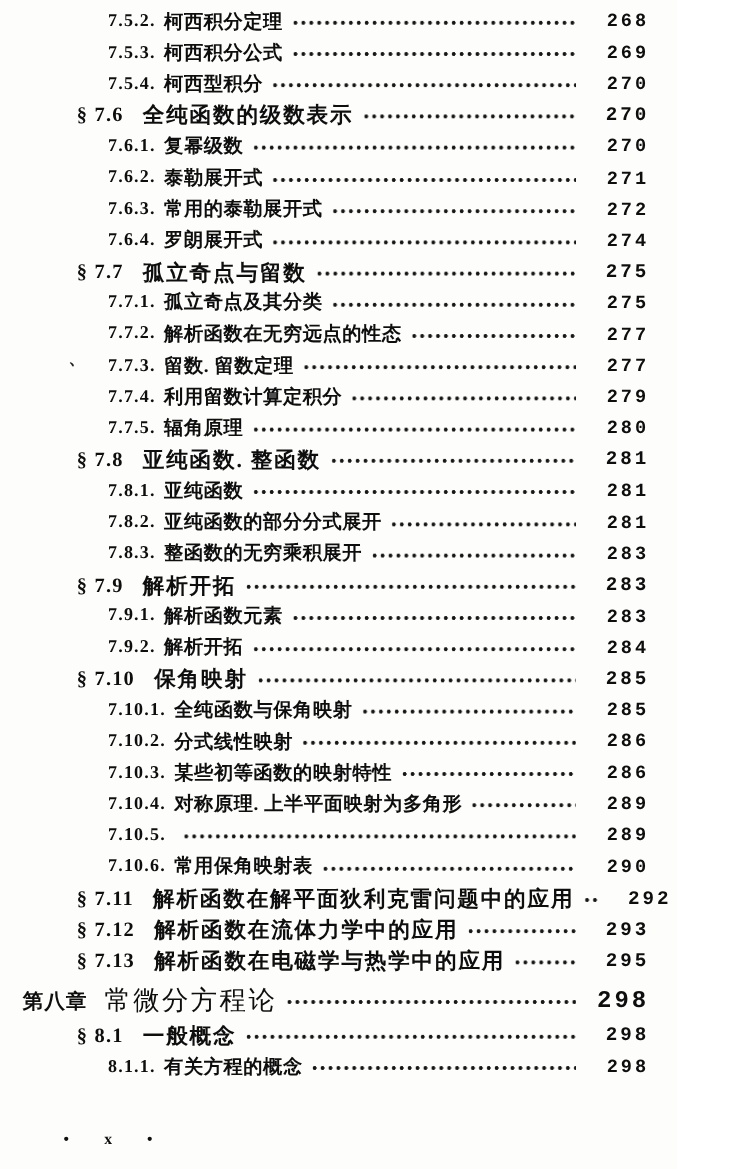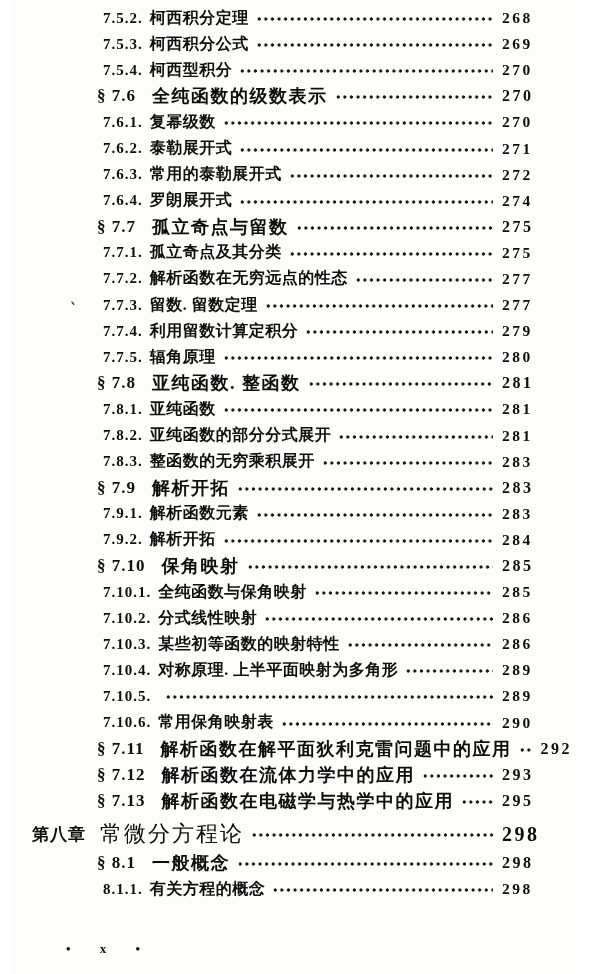--- a/index.html
+++ b/index.html
@@ -15,21 +15,20 @@
     font-family: "Liberation Serif", "DejaVu Serif", serif;
     color: #0e0e0e;
   }
   .page {
     position: relative;
     width: 564px;
     height: 974px;
     background: #fdfdfb;
     padding-top: 5px;
     box-sizing: border-box;
-    margin-left: 13px;
   }
   .toc-list { width: 100%; }
   .row {
     display: flex;
     align-items: center;
     height: 26.1px;
     padding-right: 23px;
     box-sizing: border-box;
     white-space: nowrap;
   }
@@ -51,29 +50,30 @@
     background-repeat: repeat-x;
     align-self: center;
     transform: translateY(1px);
     min-width: 12px;
   }
   .pagenum {
     font-weight: bold;
     letter-spacing: 2.5px;
     flex: 0 0 auto;
     width: 52px;
-    text-align: left;
+    text-align: right;
+    font-family: Liberation Mono, monospace;
   }
   
   .lvl-sub { padding-left: 90px; font-size: 16px; }
   .lvl-sub .num { margin-right: 7px; font-size: 15px; }
   .lvl-sub .title { letter-spacing: 0.5px; }
   .lvl-sub .pagenum { font-size: 15.5px; }
 
-  .lvl-section { padding-left: 84px; font-size: 18px; }
+  .lvl-section { padding-left: 64px; font-size: 18px; }
   .lvl-section .num { margin-right: 16px; font-size: 17px; }
   .lvl-section .title { letter-spacing: 1.5px; }
   .lvl-section .pagenum { font-size: 16px; }
 
   .lvl-chapter {
     padding-left: 19px;
     font-size: 22px;
     height: 31px;
     margin-top: 5px;
   }

